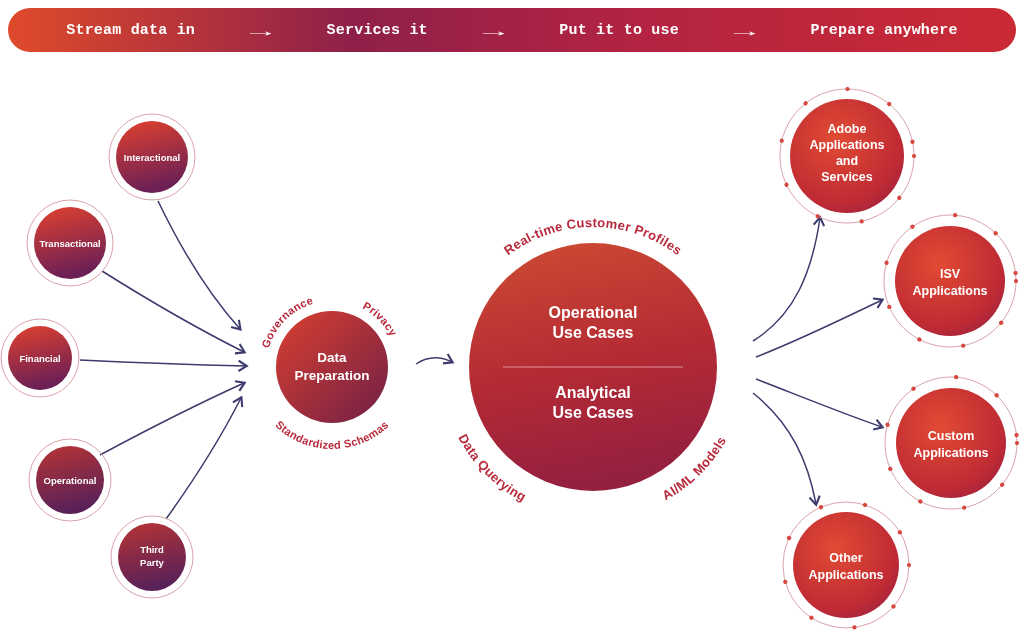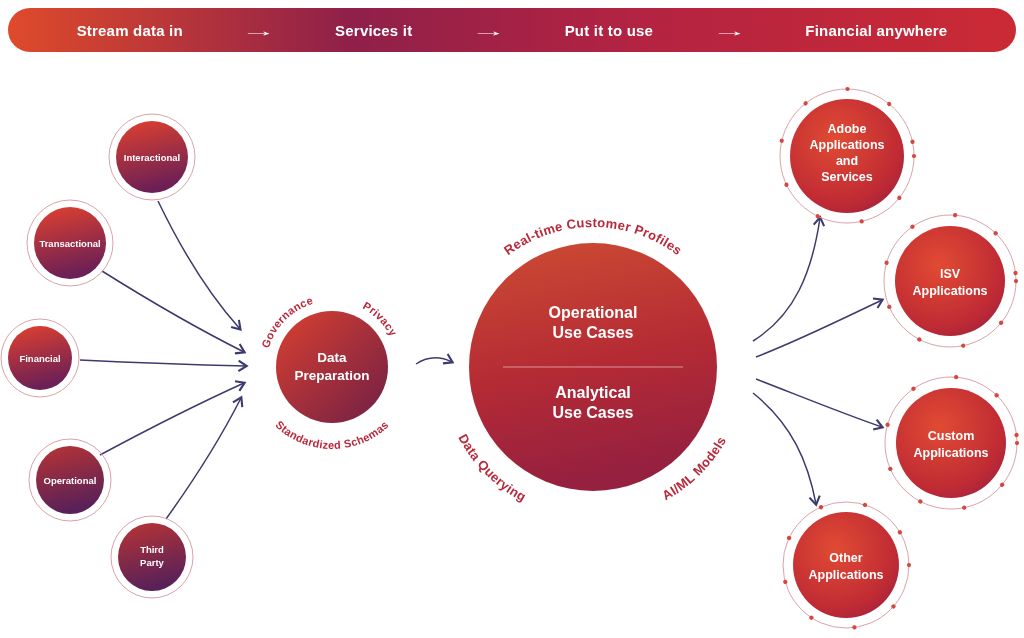--- a/index.html
+++ b/index.html
@@ -6,21 +6,21 @@
   .stage{position:relative;width:1024px;height:638px;background:#fff;overflow:hidden;
          font-family:"Liberation Sans",sans-serif;}
   
   .banner{
     position:absolute;left:8px;top:8px;width:1008px;height:44px;
     border-radius:22px;
     background:linear-gradient(90deg,#df4a2b 0%,#8f2049 34%,#b32342 62%,#ca2a34 100%);
     display:flex;align-items:center;justify-content:space-evenly;
     color:#fff;font-weight:700;font-size:15px;z-index:2;
   }
-  .banner .step{white-space:nowrap;letter-spacing:.2px;}
+  .banner .step{white-space:nowrap;letter-spacing:.2px;font-family:Liberation Mono, monospace;}
   .banner .arr{display:inline-block;transform:scaleX(2.4);font-weight:400;font-size:15px;}
   
   svg.diagram{position:absolute;left:0;top:0;z-index:1;}
   .ring{fill:none;stroke:#d9a3a8;stroke-width:1;}
   .dotring{fill:none;stroke:#d6473f;stroke-width:4.2;stroke-linecap:round;stroke-dasharray:0.1 45;}
   .arrow{fill:none;stroke:#3d3b6e;stroke-width:1.5;marker-end:url(#ah);}
   .srcLabel{font:700 9.5px "Liberation Sans",sans-serif;fill:#fff;text-anchor:middle;}
   .destTxt{font:700 12.5px "Liberation Sans",sans-serif;fill:#fff;text-anchor:middle;}
   .prepTxt{font:700 13.5px "Liberation Sans",sans-serif;fill:#fff;text-anchor:middle;}
   .bigTxt{font:700 16px "Liberation Sans",sans-serif;fill:#fff;text-anchor:middle;}
@@ -32,21 +32,21 @@
 
 <div class="stage">
 
   <div class="banner">
     <span class="step">Stream data in</span>
     <span class="arr">→</span>
     <span class="step">Services it</span>
     <span class="arr">→</span>
     <span class="step">Put it to use</span>
     <span class="arr">→</span>
-    <span class="step">Financial anywhere</span>
+    <span class="step">Prepare anywhere</span>
   </div>
 
   <svg class="diagram" width="1024" height="638" viewBox="0 0 1024 638">
     <defs>
       <marker id="ah" markerWidth="9" markerHeight="9" viewBox="0 0 9 9" refX="6.5" refY="4.5" orient="auto">
         <path d="M1.5,1 L7,4.5 L1.5,8" fill="none" stroke="#3d3b6e" stroke-width="1.4"></path>
       </marker>
       <linearGradient id="gSource" x1="0" y1="0" x2="0.25" y2="1">
         <stop offset="0" stop-color="#e1412e"></stop>
         <stop offset="1" stop-color="#6d2055"></stop>

